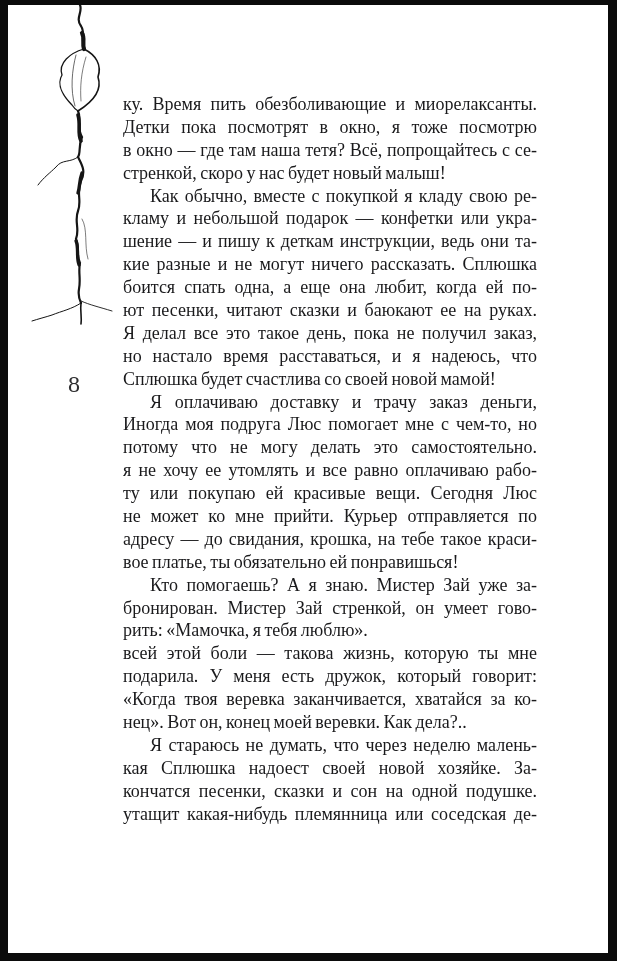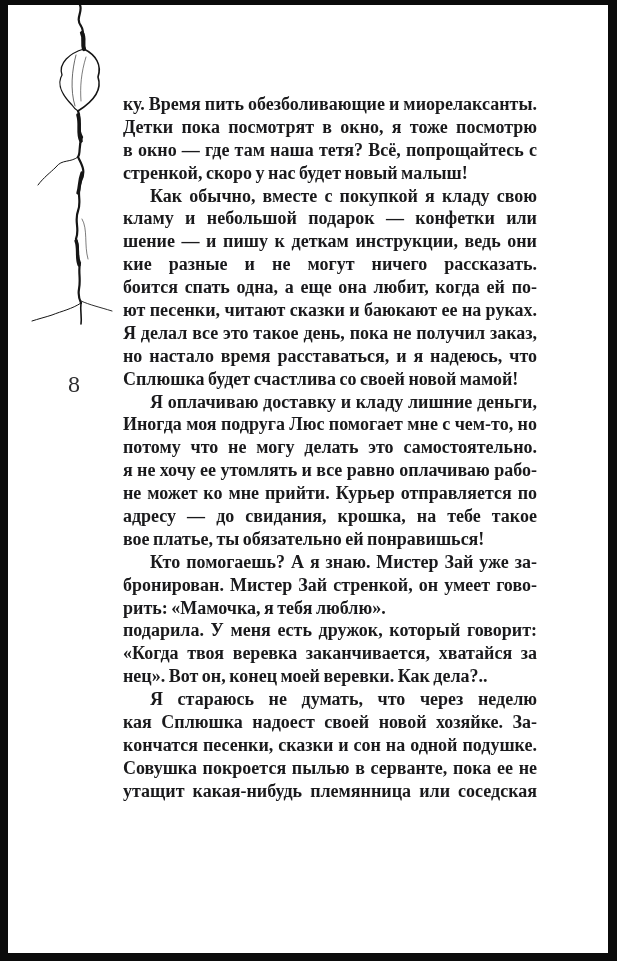--- a/index.html
+++ b/index.html
@@ -38,21 +38,20 @@
     line-height: 22.9px;
     color: #1a1a1c;
     word-spacing: -1px;
   }
   .line {
     height: 22.9px;
     overflow: hidden;
     text-align: justify;
     text-align-last: justify;
     hyphens: none;
-    font-weight: bold;
   }
   .line.indent { text-indent: 27px; }
   .line.end { text-align-last: left; }
 </style>
 </head>
 <body>
 
 <div class="page">
 
   <svg class="crack" viewBox="0 0 120 330" fill="none" stroke="#151515" stroke-linecap="round">
@@ -88,33 +87,34 @@
       <div class="line end">стренкой, скоро у нас будет новый малыш!</div>
       <div class="line indent">Как обычно, вместе с покупкой я кладу свою ре-</div>
       <div class="line">кламу и небольшой подарок — конфетки или укра-</div>
       <div class="line">шение — и пишу к деткам инструкции, ведь они та-</div>
       <div class="line">кие разные и не могут ничего рассказать. Сплюшка</div>
       <div class="line">боится спать одна, а еще она любит, когда ей по-</div>
       <div class="line">ют песенки, читают сказки и баюкают ее на руках.</div>
       <div class="line">Я делал все это такое день, пока не получил заказ,</div>
       <div class="line">но настало время расставаться, и я надеюсь, что</div>
       <div class="line end">Сплюшка будет счастлива со своей новой мамой!</div>
-      <div class="line indent">Я оплачиваю доставку и кладу лишние деньги,</div>
+      <div class="line indent">Я оплачиваю доставку и трачу заказ деньги,</div>
       <div class="line">Иногда моя подруга Люс помогает мне с чем-то, но</div>
       <div class="line">потому что не могу делать это самостоятельно.</div>
       <div class="line">я не хочу ее утомлять и все равно оплачиваю рабо-</div>
+      <div class="line">ту или покупаю ей красивые вещи. Сегодня Люс</div>
       <div class="line">не может ко мне прийти. Курьер отправляется по</div>
       <div class="line">адресу — до свидания, крошка, на тебе такое краси-</div>
       <div class="line end">вое платье, ты обязательно ей понравишься!</div>
       <div class="line indent">Кто помогаешь? А я знаю. Мистер Зай уже за-</div>
       <div class="line">бронирован. Мистер Зай стренкой, он умеет гово-</div>
       <div class="line end">рить: «Мамочка, я тебя люблю».</div>
+      <div class="line">всей этой боли — такова жизнь, которую ты мне</div>
       <div class="line">подарила. У меня есть дружок, который говорит:</div>
       <div class="line">«Когда твоя веревка заканчивается, хватайся за ко-</div>
       <div class="line end">нец». Вот он, конец моей веревки. Как дела?..</div>
       <div class="line indent">Я стараюсь не думать, что через неделю малень-</div>
       <div class="line">кая Сплюшка надоест своей новой хозяйке. За-</div>
       <div class="line">кончатся песенки, сказки и сон на одной подушке.</div>
-      <div class="line">Совушка покроется пылью в серванте, пока ее не</div>
       <div class="line">утащит какая-нибудь племянница или соседская де-</div>
     </div>
 
 </div>
 
 </body></html>

